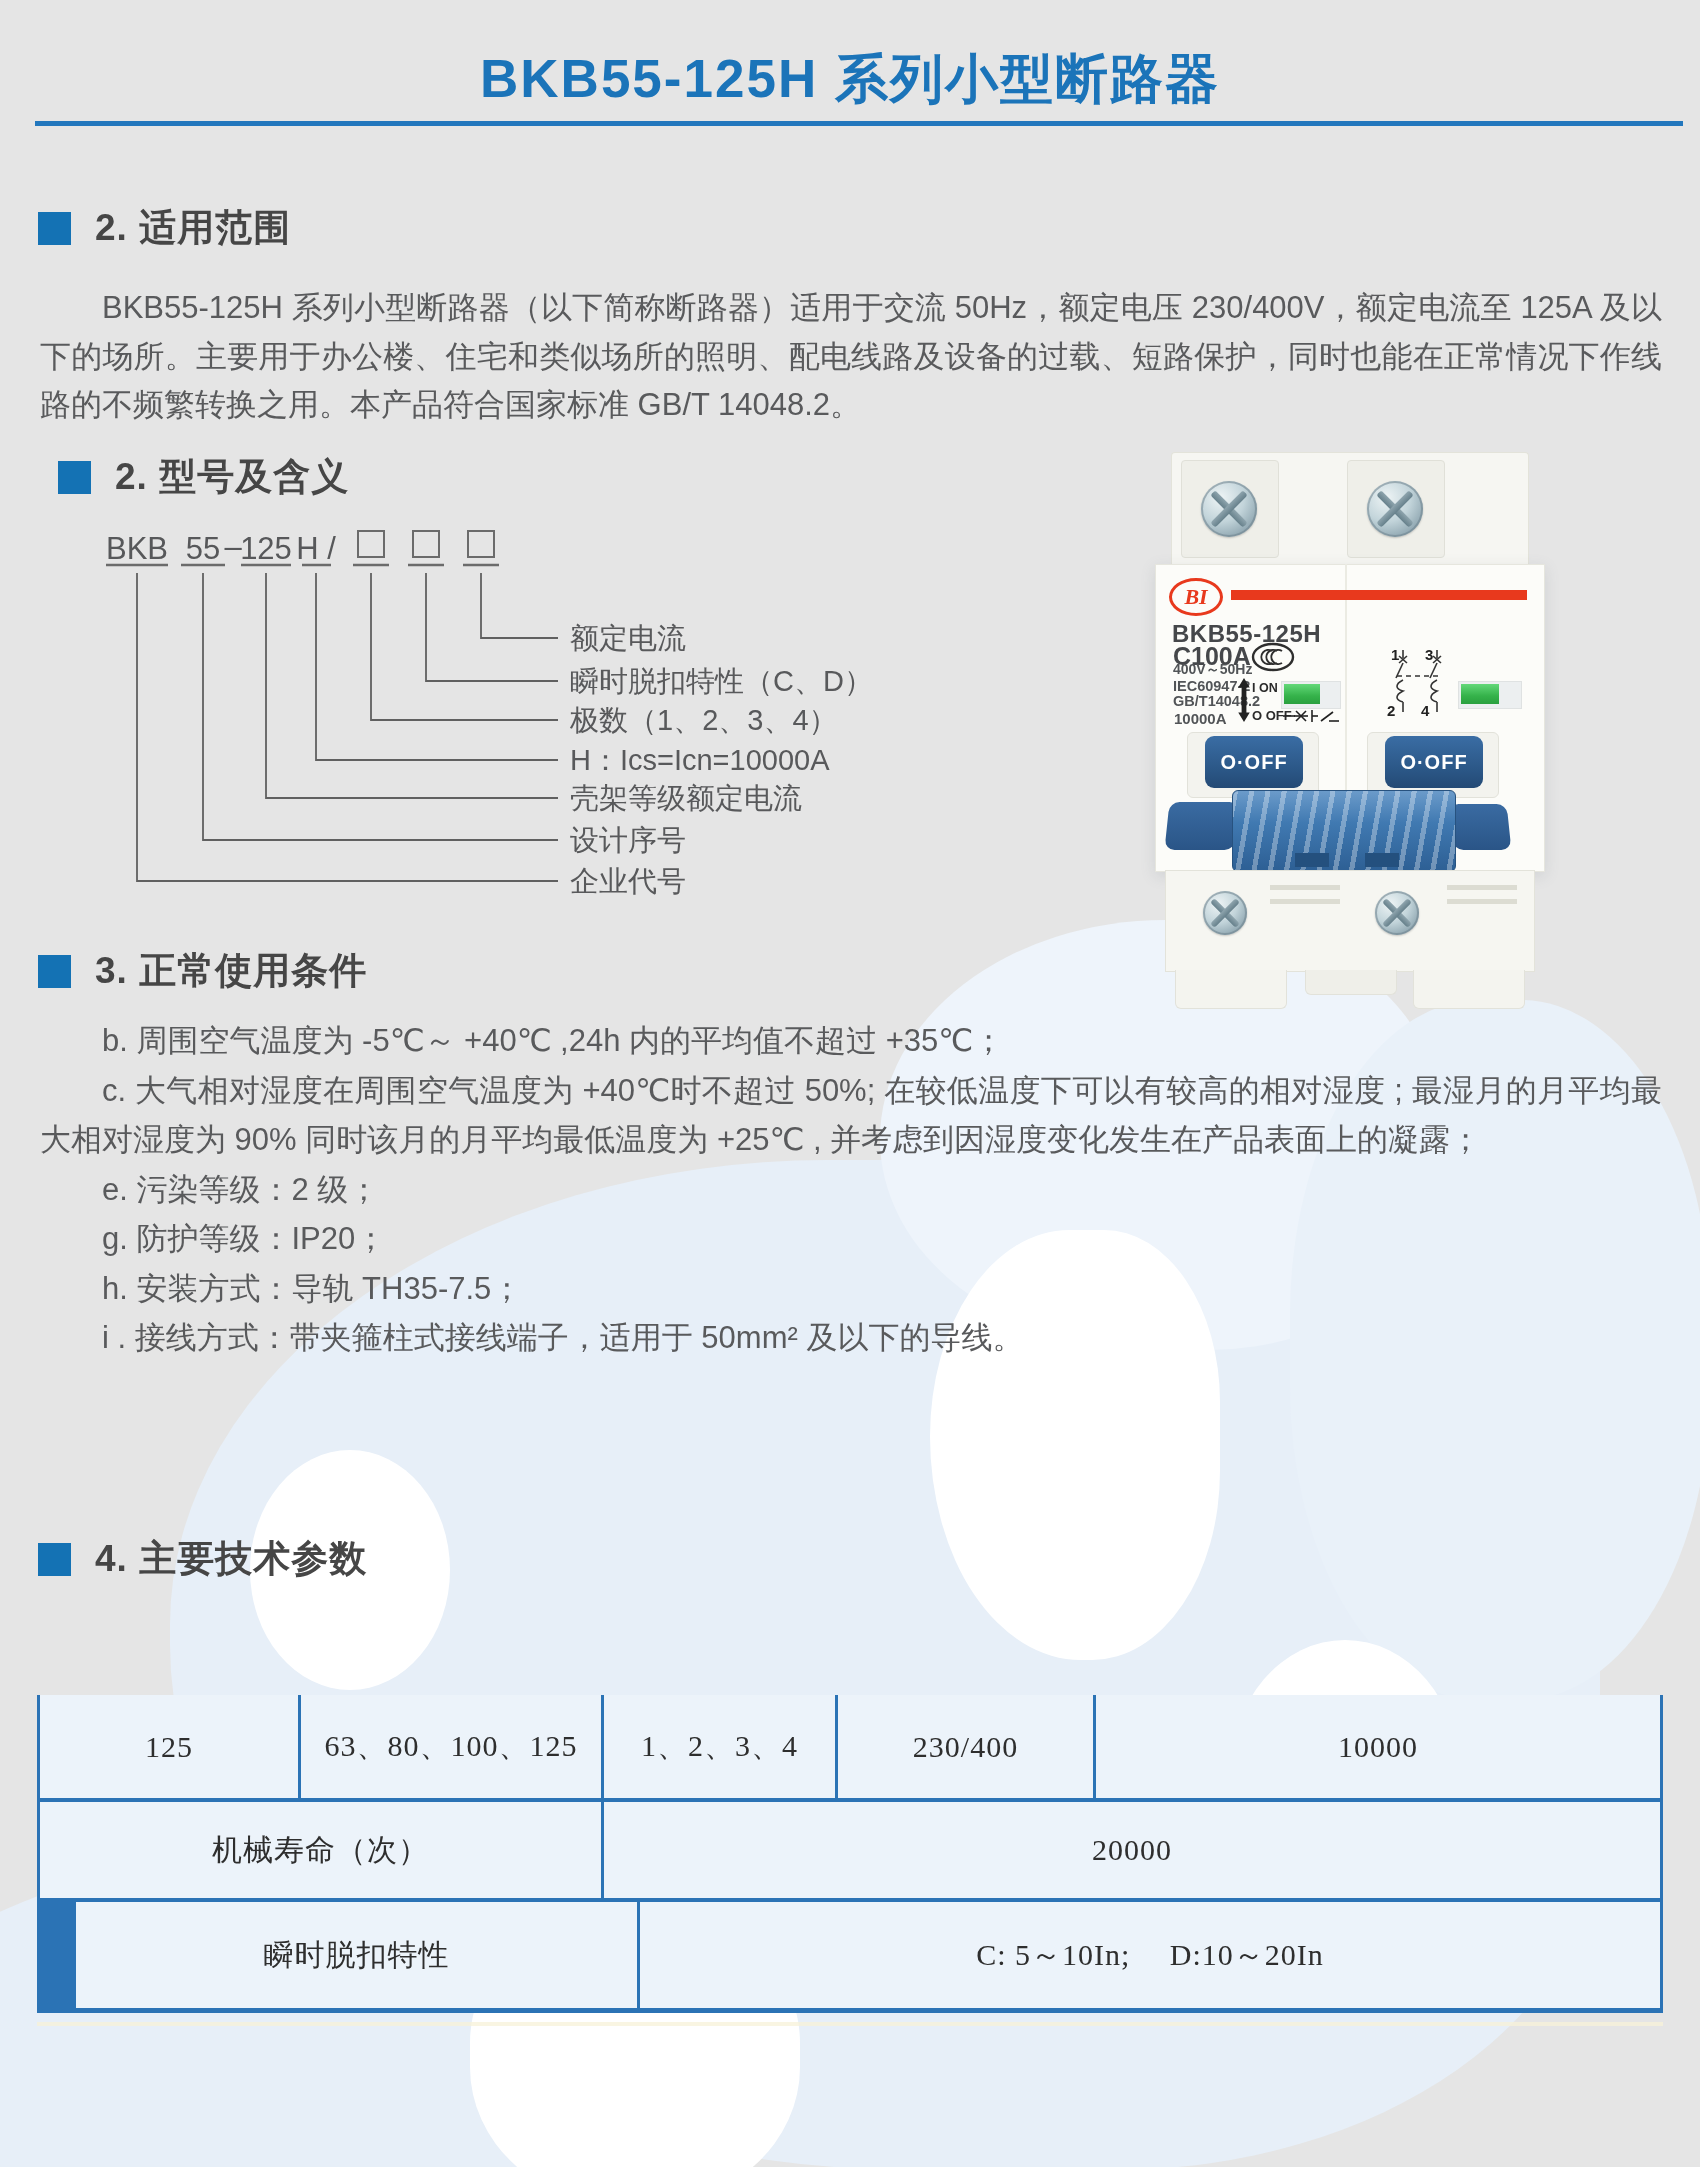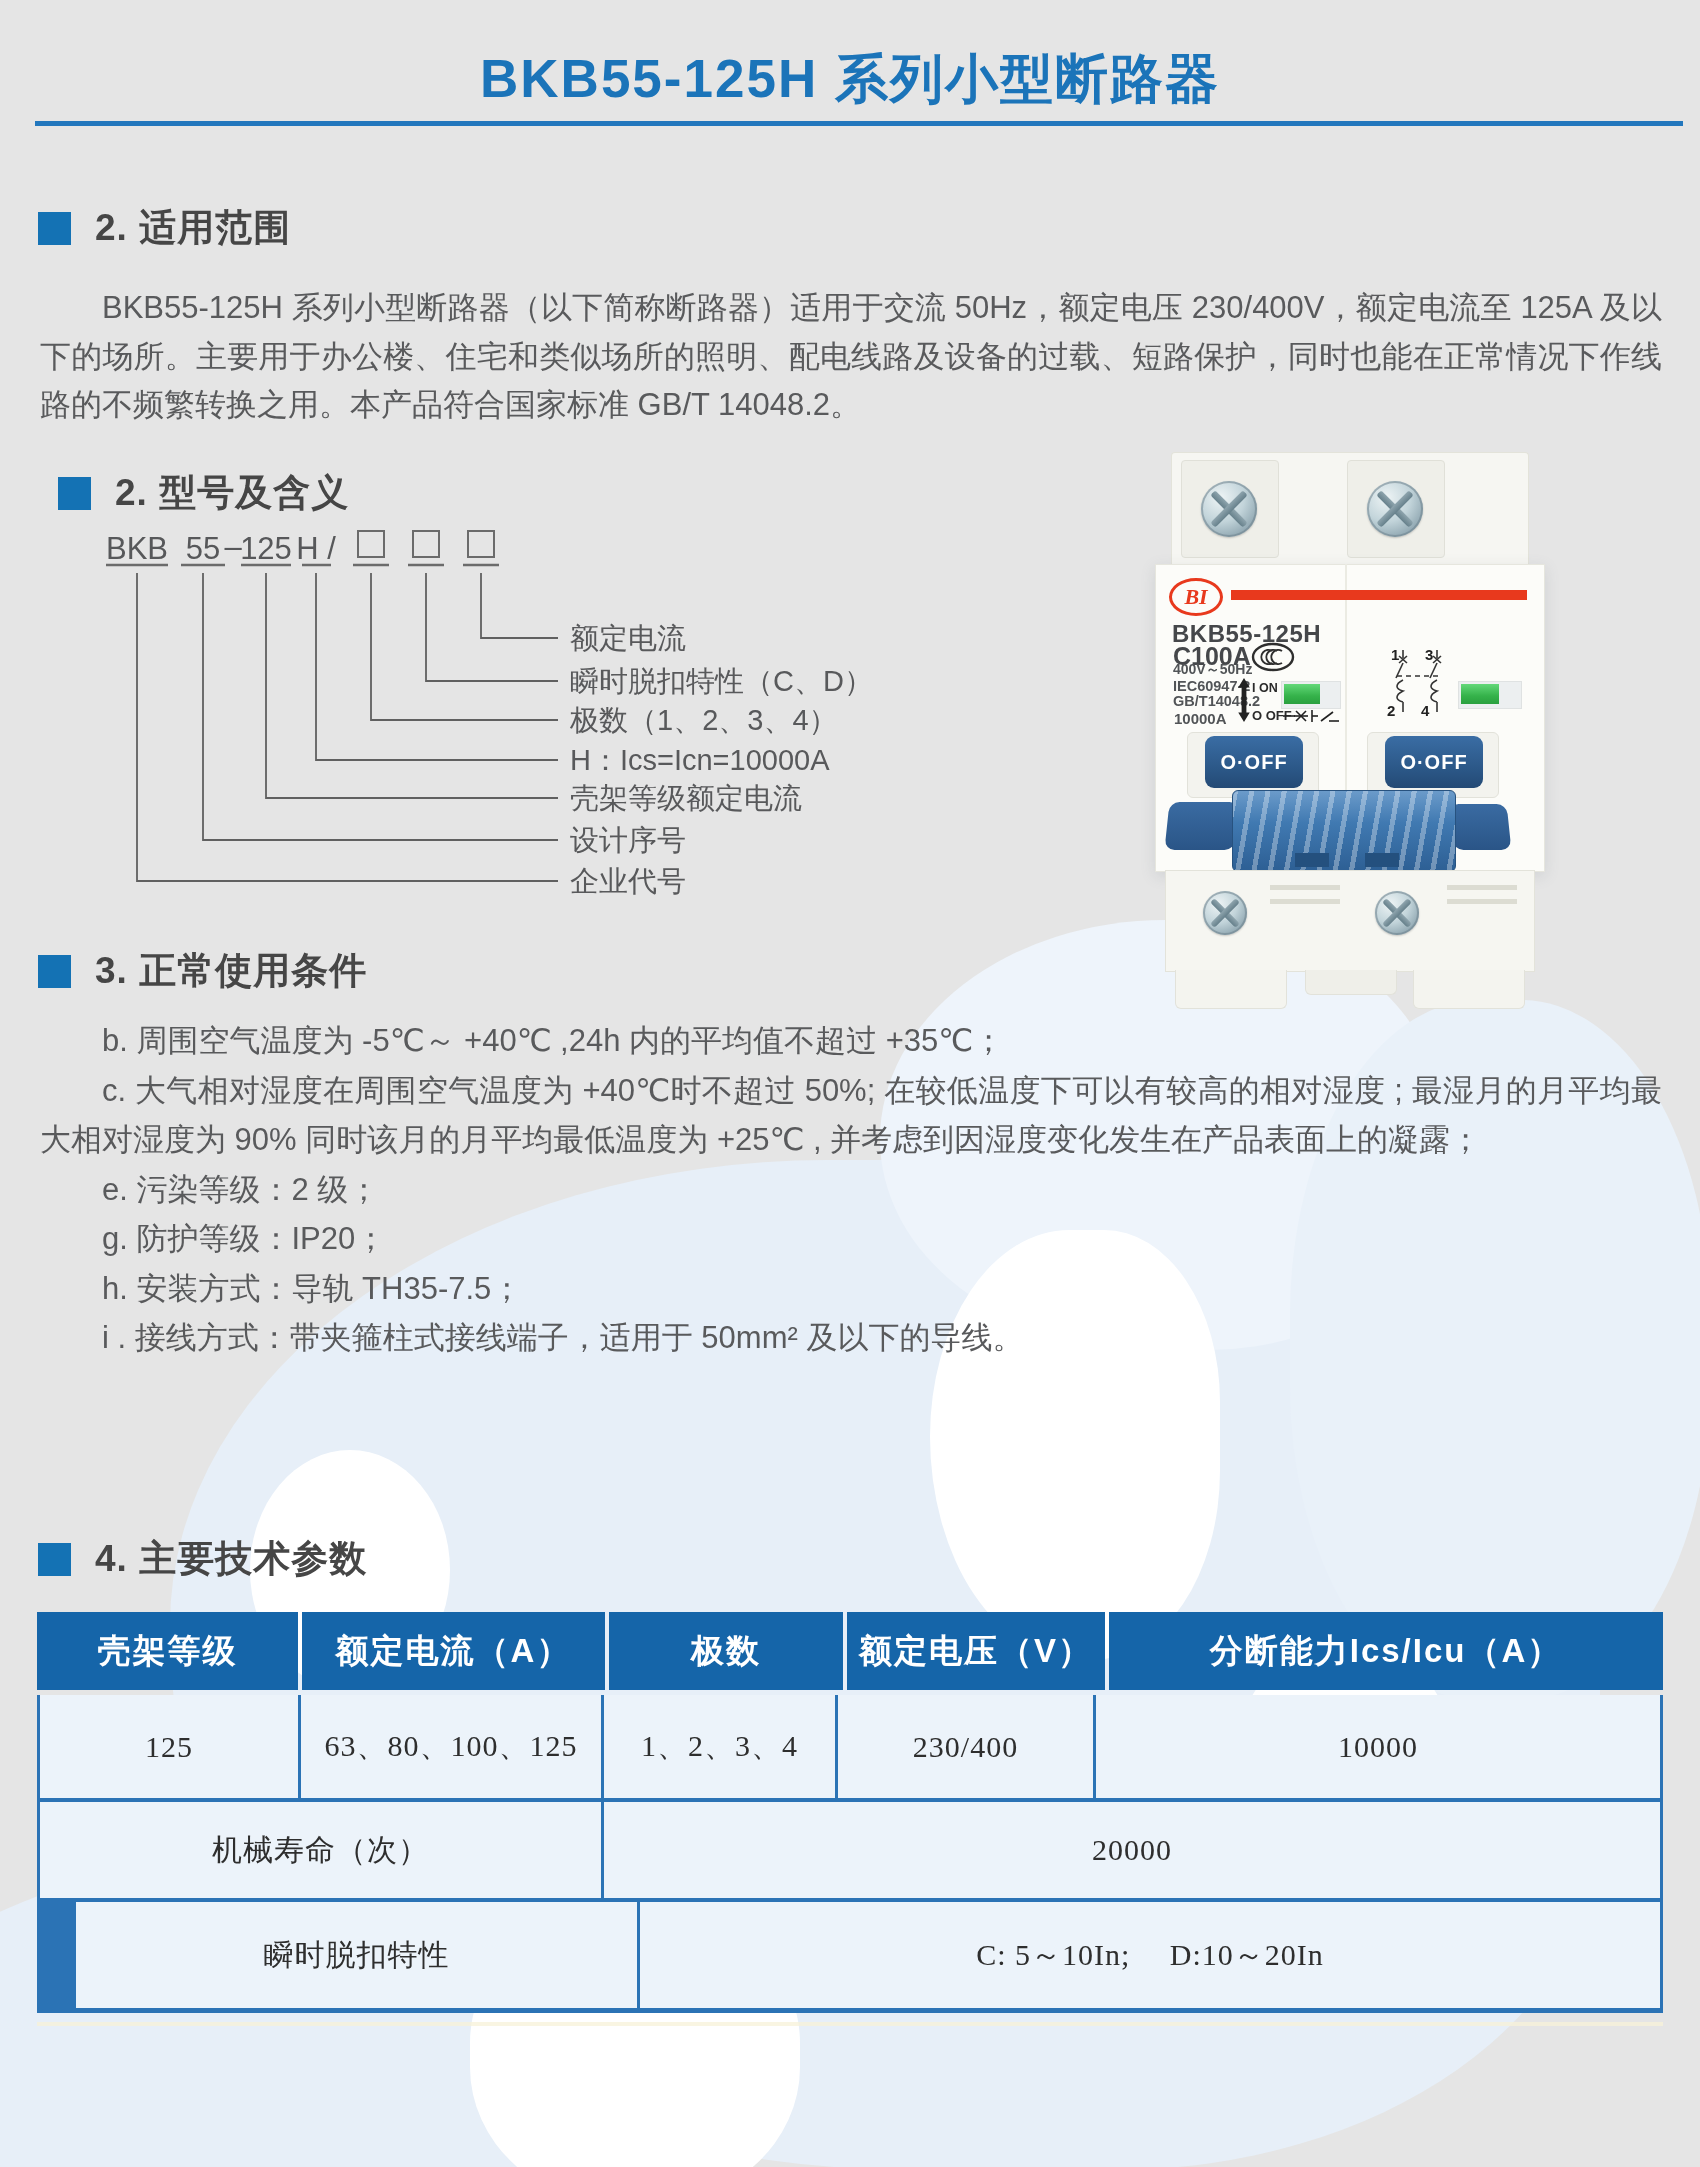--- a/index.html
+++ b/index.html
@@ -21,21 +21,21 @@
 
   
   .page-title { position:absolute; left:0; right:0; top:44px; margin:0; text-align:center;
     font-size:53px; font-weight:bold; color:#1b74b9; letter-spacing:2px; }
   .title-rule { position:absolute; left:35px; top:121px; width:1648px; height:5px; background:#2277bd; }
 
   
   .sec { position:absolute; left:38px; display:flex; align-items:center; gap:24px; height:46px; }
   .sec .sq { width:33px; height:33px; background:#1472b4; flex:0 0 auto; }
   .sec h2 { margin:0; font-size:37px; font-weight:bold; color:#464646; letter-spacing:1px; }
-  .sec-1 { top:205px; } .sec-2 { top:470px;padding-left:20px; } .sec-3 { top:948px; } .sec-4 { top:1536px; }
+  .sec-1 { top:205px; } .sec-2 { top:454px;padding-left:20px; } .sec-3 { top:948px; } .sec-4 { top:1536px; }
 
   
   .bodytext { position:absolute; left:40px; width:1622px; margin:0;
     font-size:31px; line-height:48.5px; color:#595a5c; text-align:justify; }
   .para-scope { top:284px; text-indent:2em; }
   .uselist { position:absolute; left:40px; top:1016px; width:1622px; }
   .uselist p { margin:0; font-size:31px; line-height:49.5px; color:#595a5c; text-align:justify; text-indent:2em; }
 
   
   .model-svg { position:absolute; left:58px; top:523px; width:1120px; height:395px; }
@@ -312,27 +312,20 @@
     <p>g. 防护等级：IP20；</p>
     <p>h. 安装方式：导轨 TH35-7.5；</p>
     <p>i . 接线方式：带夹箍柱式接线端子，适用于 50mm² 及以下的导线。</p>
   </div>
 
   <div class="sec sec-4">
     <span class="sq"></span>
     <h2>4. 主要技术参数</h2>
   </div>
 
-  <div class="tbl-head">
-    <div class="th">壳架等级</div>
-    <div class="th">额定电流（A）</div>
-    <div class="th">极数</div>
-    <div class="th">额定电压（V）</div>
-    <div class="th">分断能力Ics/Icu（A）</div>
-  </div>
   <div class="tbl-body">
     <div class="trow r1">
       <div class="td">125</div>
       <div class="td">63、80、100、125</div>
       <div class="td">1、2、3、4</div>
       <div class="td">230/400</div>
       <div class="td">10000</div>
     </div>
     <div class="trow r2">
       <div class="td">机械寿命（次）</div>

